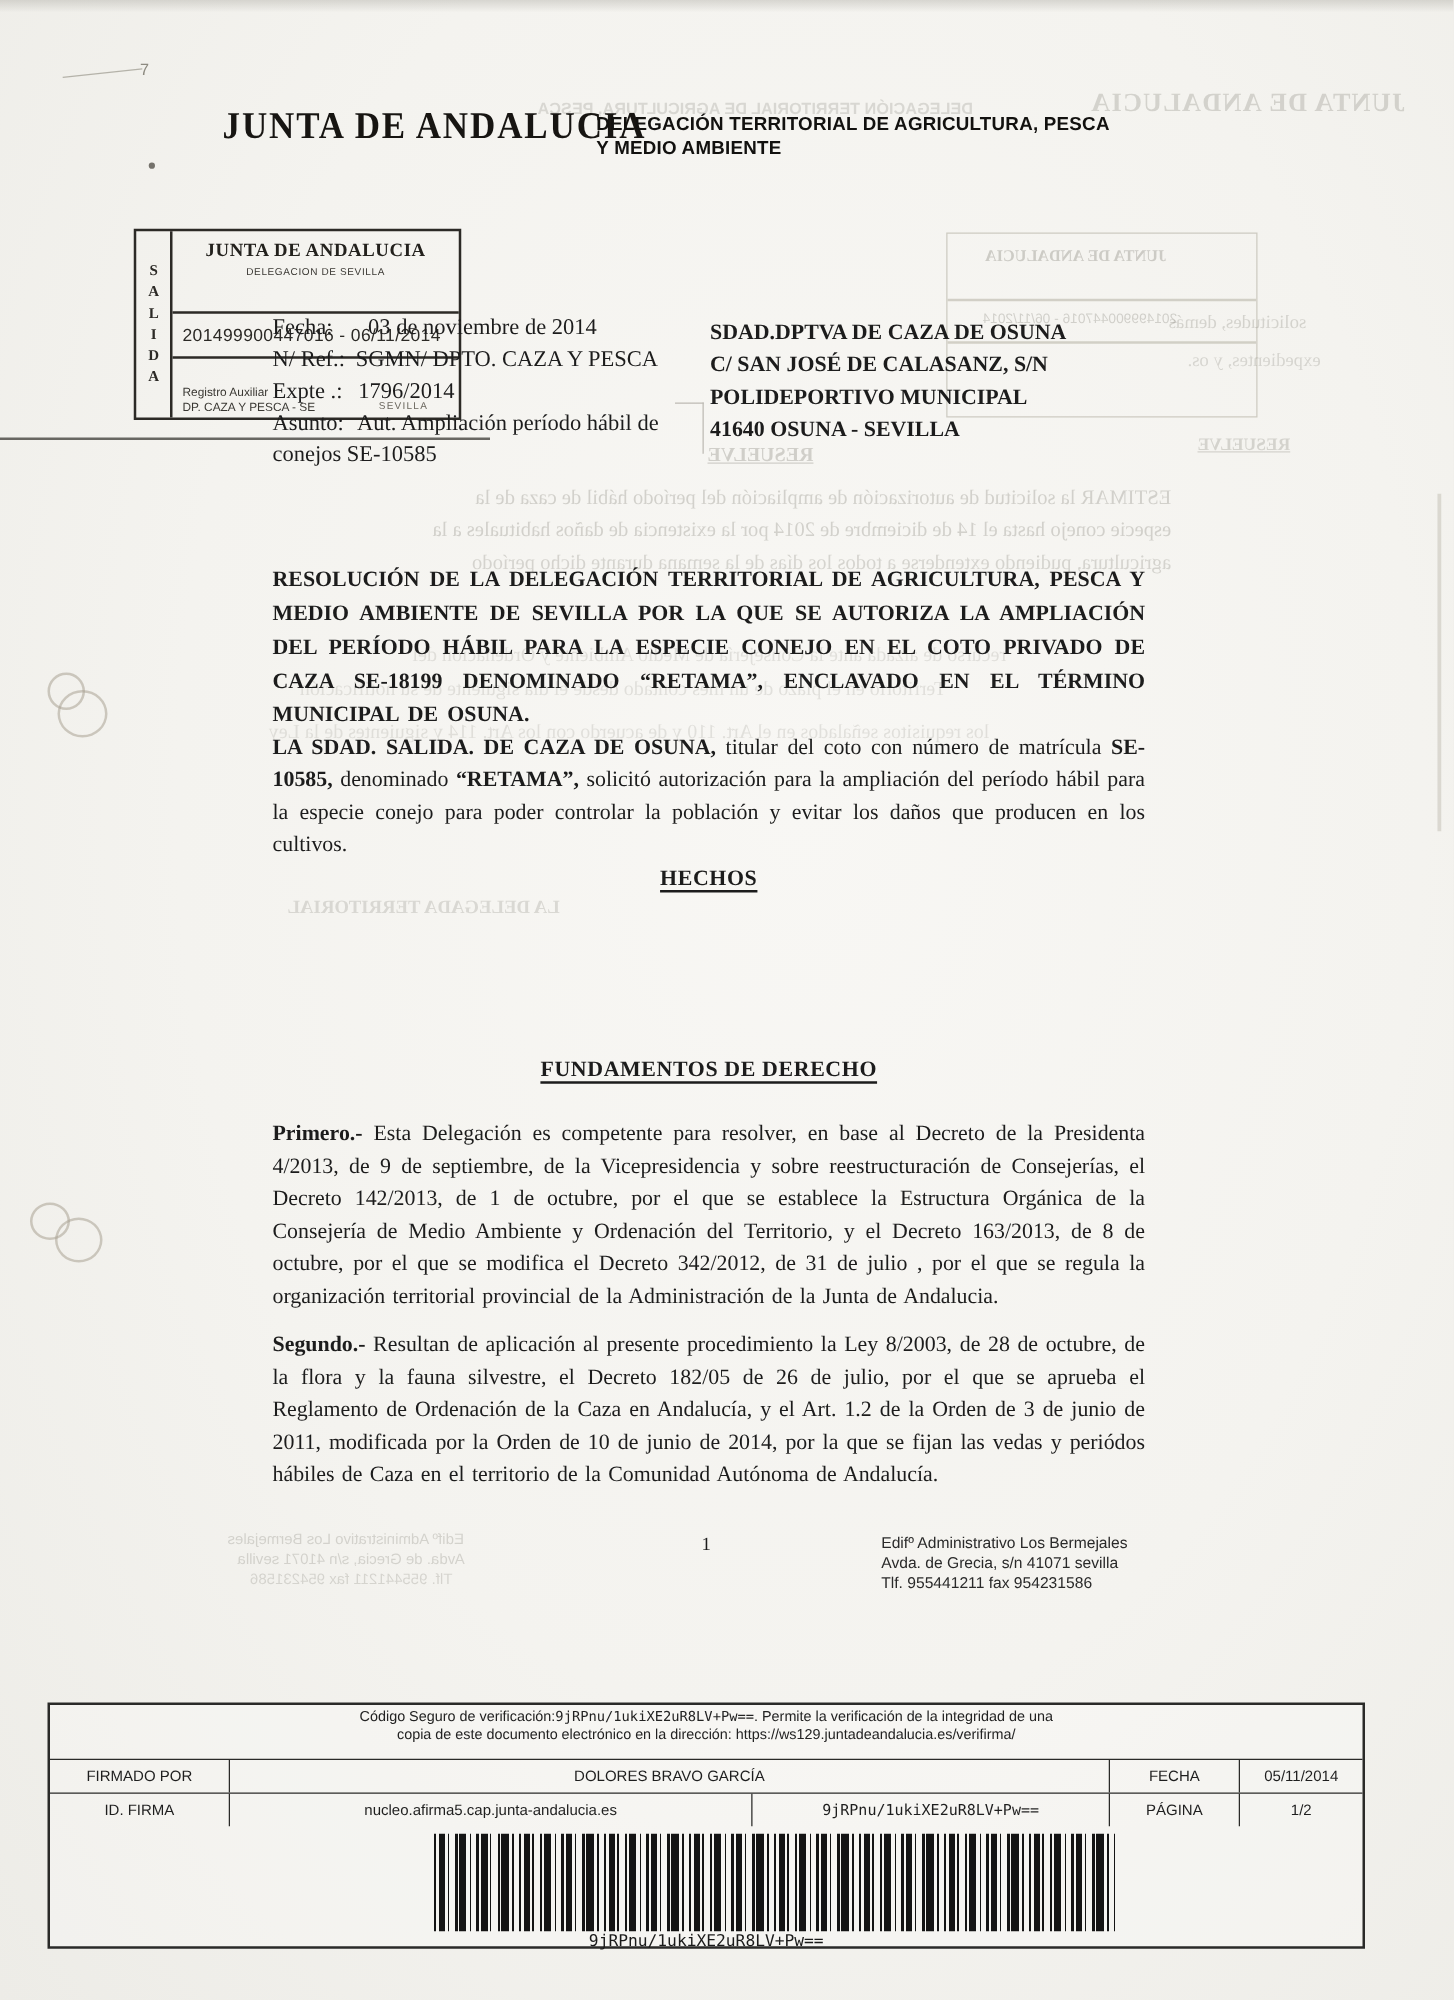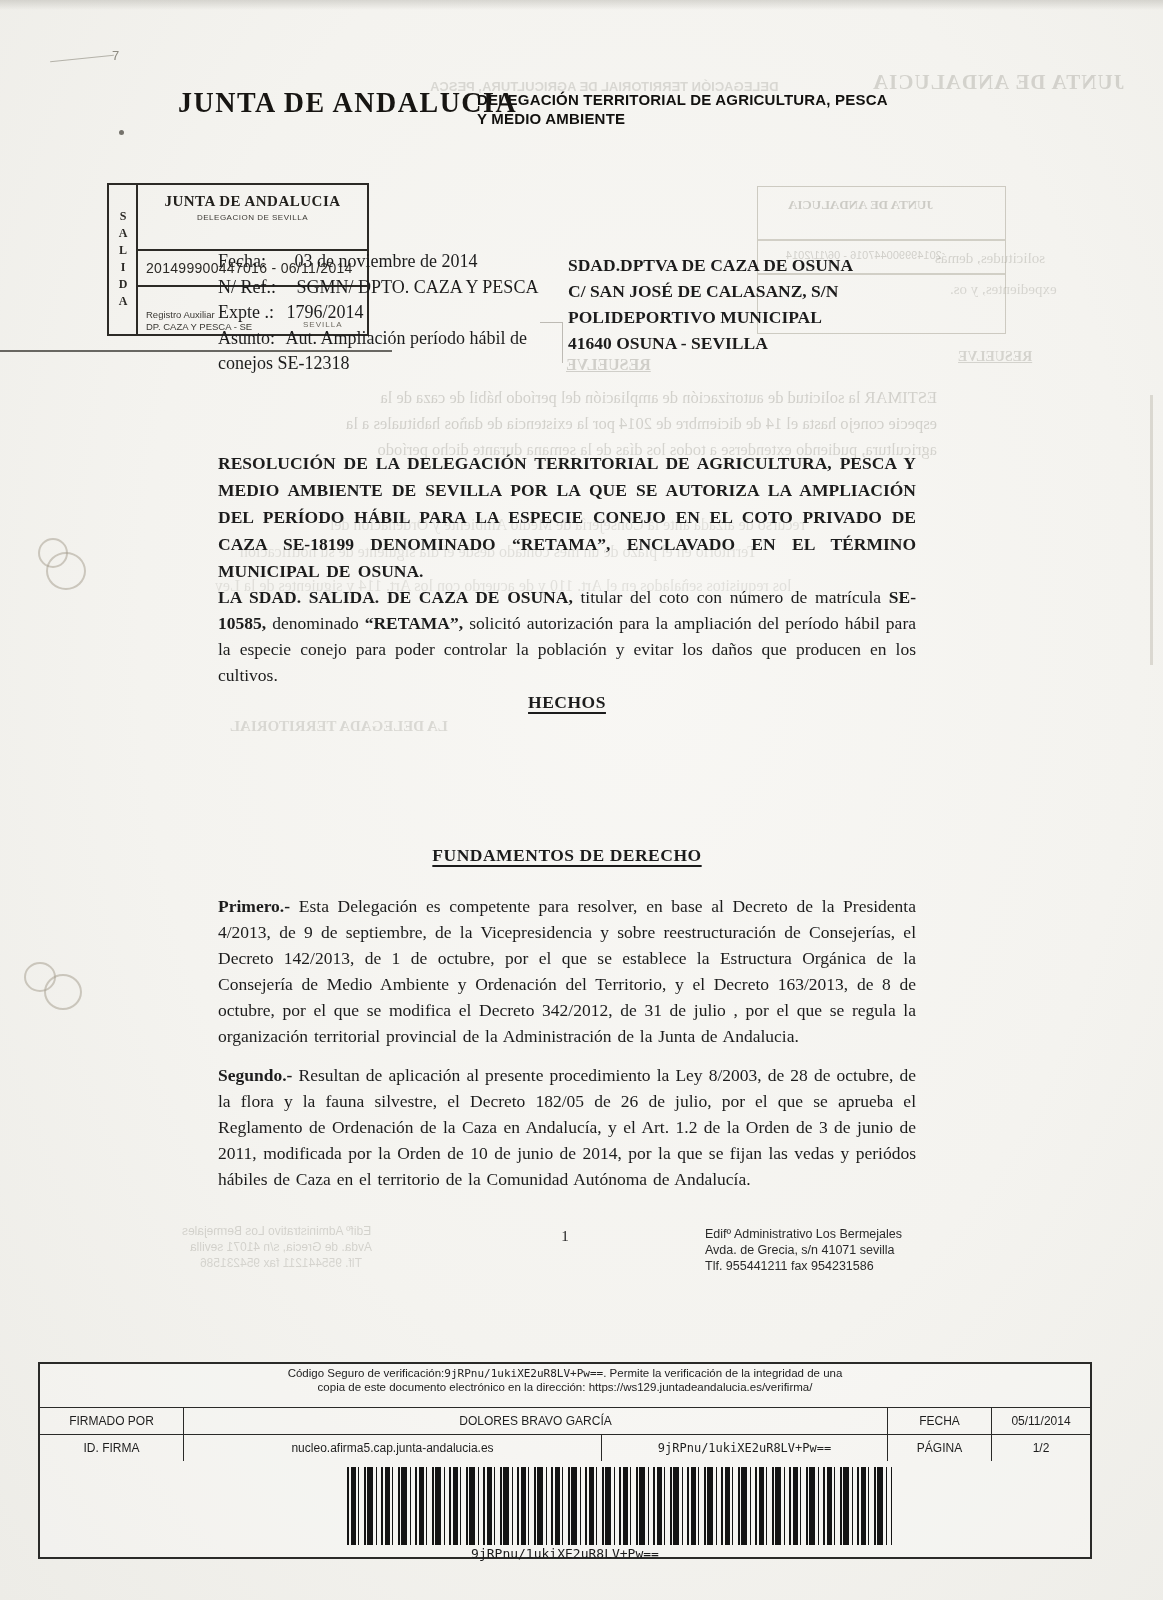--- a/index.html
+++ b/index.html
@@ -159,31 +159,31 @@
   <div class="abs strike-line"></div>
   <div class="abs corner-mark"></div>
 
   <div class="abs meta">
     <div>
       <span class="lab">Fecha:</span>
       <span style="margin-left:24px;">03 de noviembre de 2014</span>
     </div>
     <div>
       <span class="lab">N/ Ref.:</span>
-      <span style="margin-left:16px;">SGMN/ DPTO. CAZA Y PESCA</span>
+      <span style="margin-left:4px;">SGMN/ DPTO. CAZA Y PESCA</span>
     </div>
     <div>
       <span class="lab">Expte  .:</span>
       <span style="margin-left:8px;">1796/2014</span>
     </div>
     <div>
       <span class="lab">Asunto:</span>
       <span style="margin-left:6px;">Aut. Ampliación período hábil de</span>
     </div>
-    <div>conejos SE-12318</div>
+    <div>conejos SE-10585</div>
   </div>
 
   <div class="abs recipient">
     <div>SDAD.DPTVA DE CAZA DE OSUNA</div>
     <div>C/ SAN JOSÉ DE CALASANZ, S/N</div>
     <div>POLIDEPORTIVO MUNICIPAL</div>
     <div>41640 OSUNA   -   SEVILLA</div>
   </div>
 
   <div class="abs bodycol title just">RESOLUCIÓN DE LA DELEGACIÓN TERRITORIAL DE AGRICULTURA, PESCA Y  MEDIO AMBIENTE DE SEVILLA POR LA QUE SE AUTORIZA LA AMPLIACIÓN DEL PERÍODO HÁBIL PARA LA ESPECIE CONEJO EN EL COTO PRIVADO DE CAZA SE-18199 DENOMINADO “RETAMA”, ENCLAVADO EN EL TÉRMINO MUNICIPAL DE OSUNA.</div>

